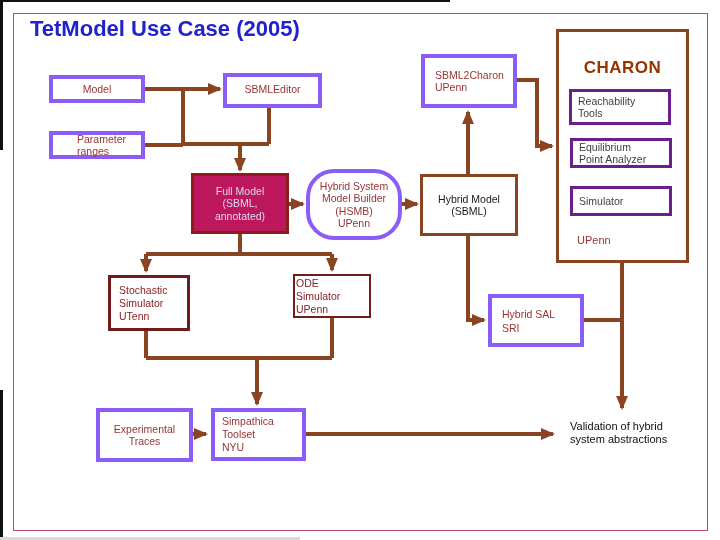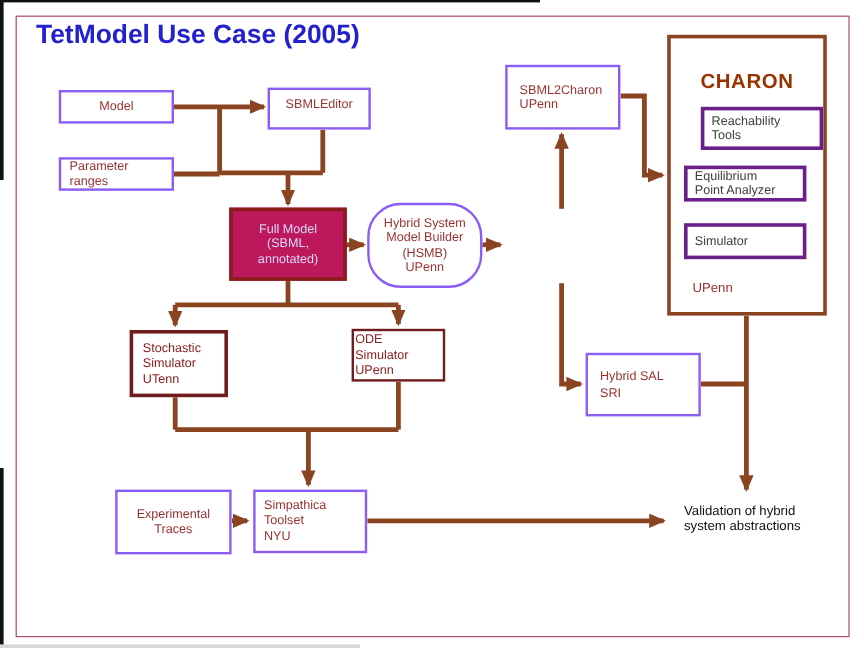--- a/index.html
+++ b/index.html
@@ -2,27 +2,27 @@
 <html><head>
 <meta charset="utf-8">
 <style>
   html,body{margin:0;padding:0;background:#ffffff;}
   .stage{position:relative;width:720px;height:540px;background:#ffffff;overflow:hidden;
          font-family:"Liberation Sans",sans-serif;}
   .slide-border{position:absolute;left:13px;top:13px;width:695px;height:518px;
          border:1px solid #b04878;box-sizing:border-box;z-index:0;}
   .title{position:absolute;left:30px;top:16px;font-size:22px;font-weight:bold;color:#2121cd;z-index:3;}
   .wires{position:absolute;left:0;top:0;width:720px;height:540px;z-index:1;pointer-events:none;}
-  .node{position:absolute;box-sizing:border-box;background:#ffffff;border:2px solid #8b5cf6;
+  .node{position:absolute;box-sizing:border-box;background:#ffffff;border:4px solid #8b5cf6;
         color:#993333;font-size:10.5px;line-height:12.5px;display:flex;align-items:center;z-index:2;}
   .node .lbl{white-space:pre-line;}
   .center{justify-content:center;text-align:center;}
   #n-model{left:49px;top:75px;width:96px;height:28px;}
-  #n-param{left:49px;top:131px;width:96px;height:28px;padding-left:7px;}
-  #n-sbmleditor{left:223px;top:73px;width:86px;height:35px;align-items:flex-start;padding-top:6px;}
+  #n-param{left:49px;top:131px;width:96px;height:28px;padding-left:24px;}
+  #n-sbmleditor{left:223px;top:73px;width:99px;height:35px;align-items:flex-start;padding-top:6px;}
   #n-sbml2charon{left:421px;top:54px;width:96px;height:54px;padding-left:10px;}
   #n-fullmodel{left:191px;top:173px;width:98px;height:61px;background:#be185d;
         border:3px solid #8b1c1c;color:#d9d9f7;}
   #n-hsmb{left:306px;top:169px;width:96px;height:71px;border-radius:28px;}
   #n-hybridmodel{left:420px;top:174px;width:98px;height:62px;border:3px solid #8b4422;color:#1a1a1a;}
   #n-stoch{left:108px;top:275px;width:82px;height:56px;border:3px solid #701c1c;
         padding-left:8px;color:#8b2020;line-height:13px;}
   #n-ode{left:293px;top:274px;width:78px;height:44px;border:2px solid #701c1c;
         padding-left:1px;color:#8b2020;line-height:13px;}
   #n-sal{left:488px;top:294px;width:96px;height:53px;padding-left:10px;line-height:14px;}
@@ -30,21 +30,21 @@
   #n-simp{left:211px;top:408px;width:95px;height:53px;padding-left:7px;line-height:13px;}
   #n-validation{left:570px;top:420px;width:140px;height:auto;border:none;background:transparent;
         color:#101010;font-size:11px;line-height:13px;z-index:2;}
   #n-charon{left:556px;top:29px;width:133px;height:234px;border:3px solid #8b4422;
         background:#ffffff;display:block;position:absolute;}
   .charon-title{position:absolute;left:0;right:0;top:30px;text-align:center;font-size:17px;
         font-weight:bold;color:#993300;letter-spacing:0.5px;}
   .charon-tool{position:absolute;box-sizing:border-box;border:3px solid #6b1f8a;background:#fff;
         color:#404040;font-size:10.5px;line-height:12.5px;display:flex;align-items:center;
         padding-left:6px;}
-  #t-reach{left:25px;top:57px;width:102px;height:36px;}
+  #t-reach{left:10px;top:57px;width:102px;height:36px;}
   #t-equil{left:11px;top:106px;width:102px;height:30px;}
   #t-simul{left:11px;top:154px;width:102px;height:30px;}
   .charon-owner{position:absolute;left:18px;top:202px;font-size:11px;color:#993333;}
   .artifact{position:absolute;z-index:4;}
   #art-left-top{left:0;top:0;width:3px;height:150px;background:#111;}
   #art-left-bottom{left:0;top:390px;width:3px;height:150px;background:#111;}
   #art-top-line{left:0;top:0;width:450px;height:2px;background:#111;}
   #art-bottom-gray{left:0;top:537px;width:300px;height:3px;background:#d9d9d9;}
 </style>
 </head>
@@ -113,20 +113,24 @@
 annotated)</span>
   </div>
 
   <div class="node center" id="n-hsmb">
     <span class="lbl">Hybrid System
 Model Builder
 (HSMB)
 UPenn</span>
   </div>
 
+  <div class="node center" id="n-hybridmodel">
+    <span class="lbl">Hybrid Model
+(SBML)</span>
+  </div>
 
   <div class="node" id="n-stoch">
     <span class="lbl">Stochastic
 Simulator
 UTenn</span>
   </div>
 
   <div class="node" id="n-ode">
     <span class="lbl">ODE
 Simulator

